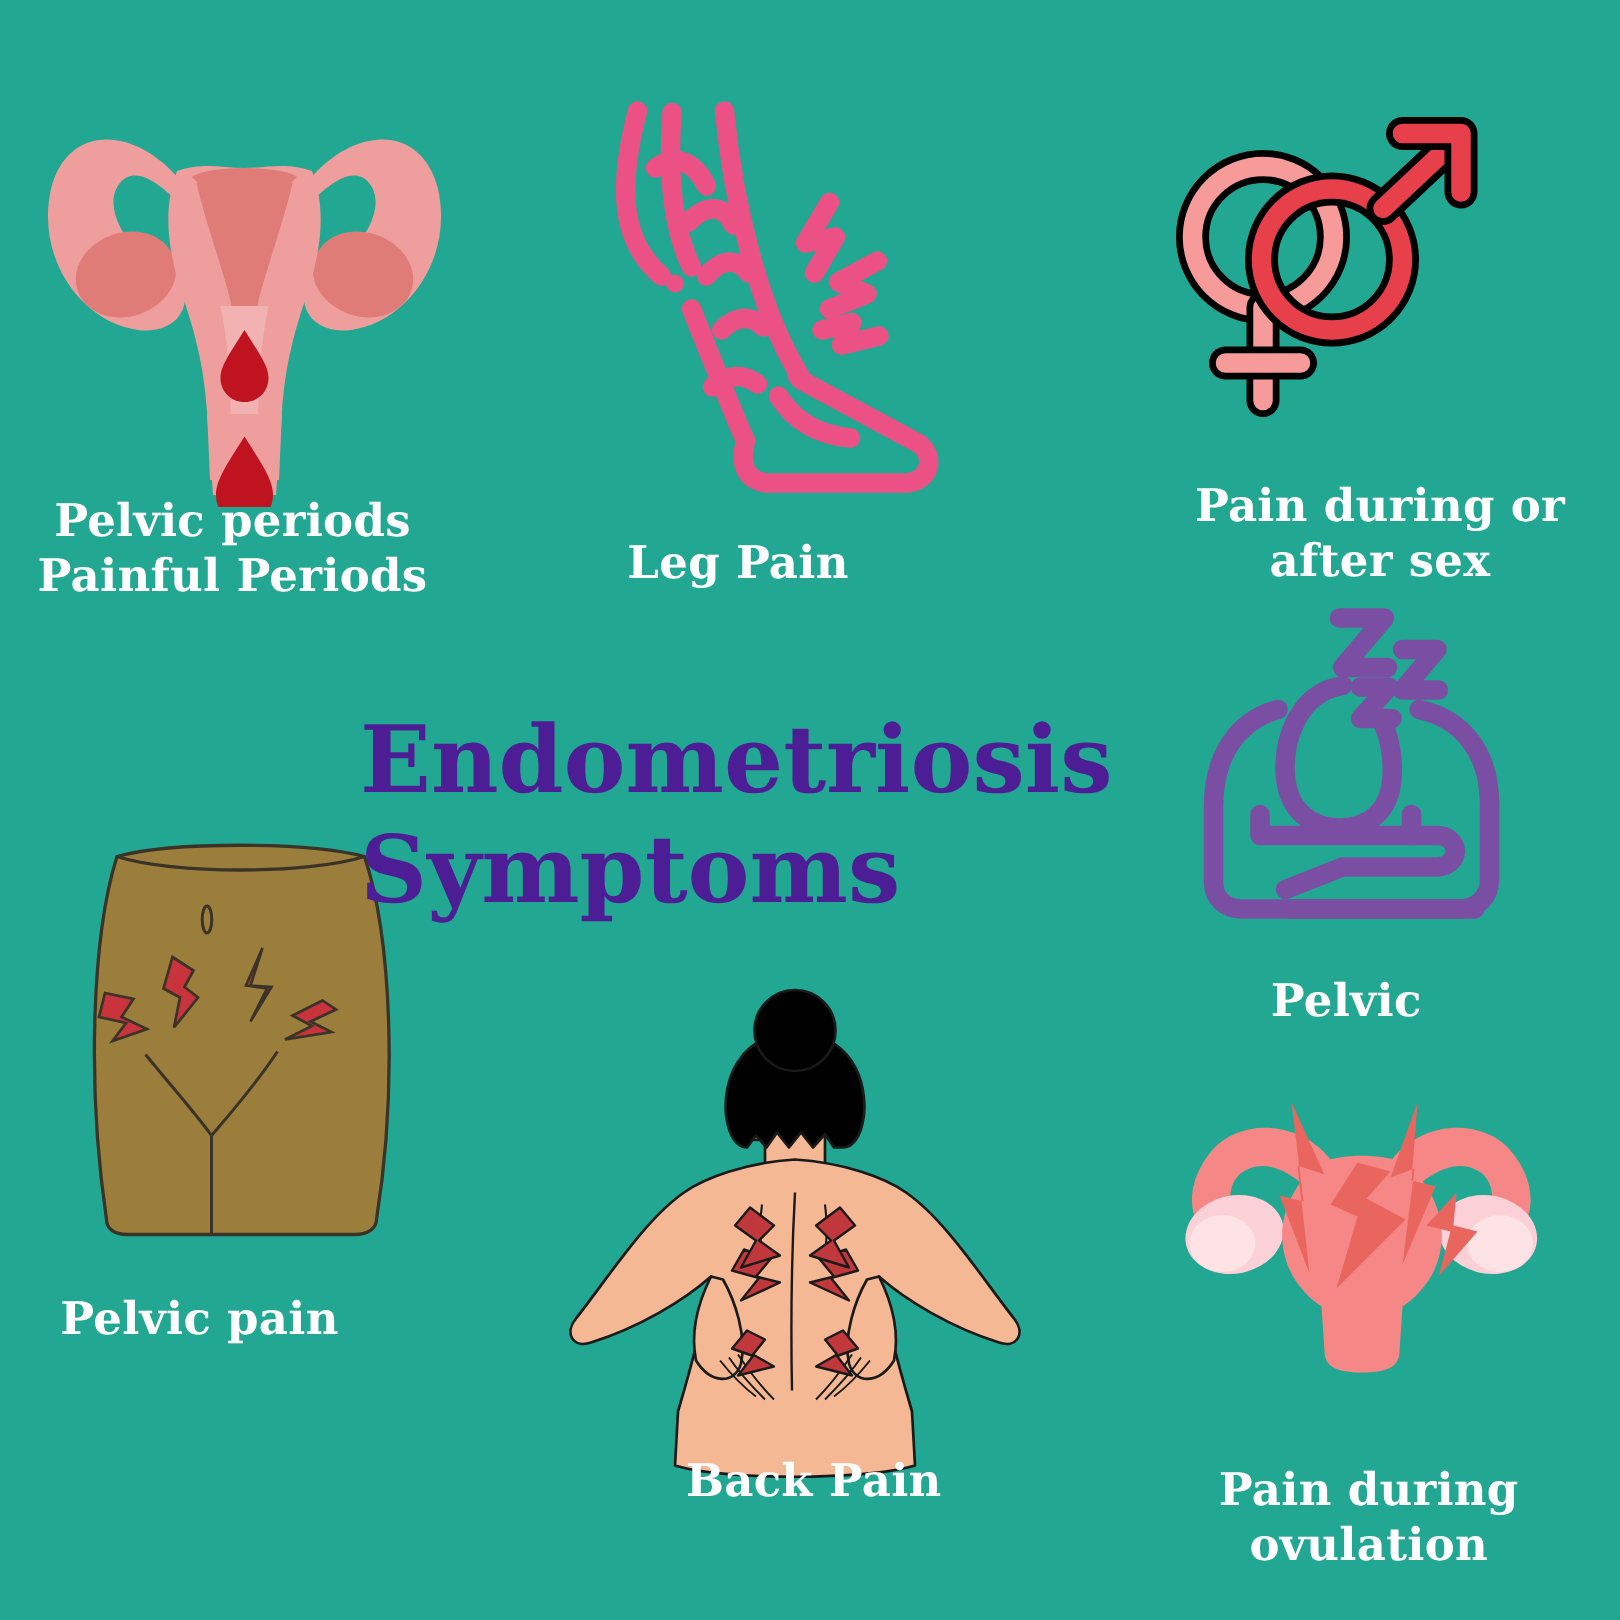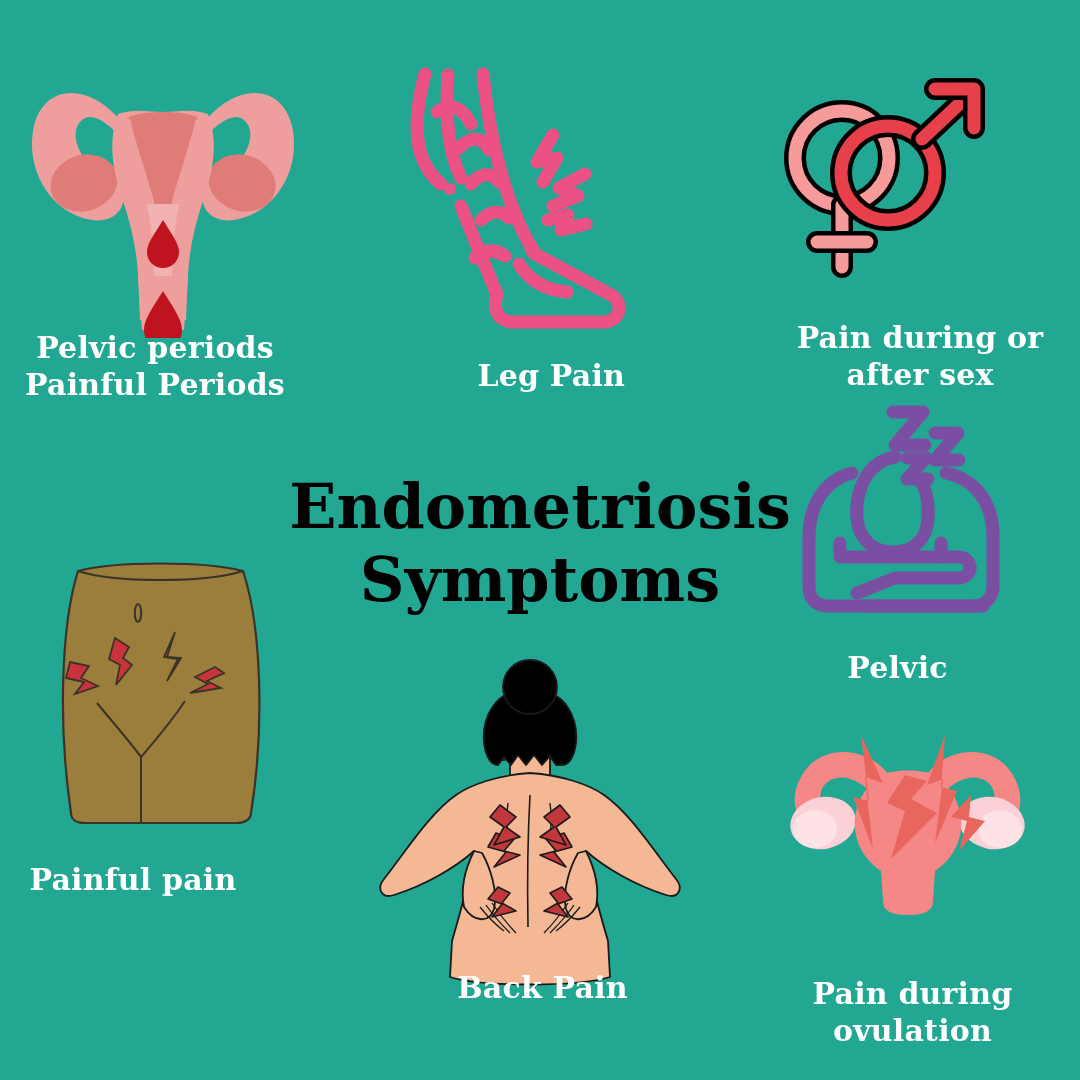--- a/index.html
+++ b/index.html
@@ -22,35 +22,35 @@
     line-height:1.22;
     text-align:center;
     letter-spacing:0.2px;
     white-space:pre-line;
   }
 
   .title{
     position:absolute;
     left:240px;top:470px;
     width:600px;
-    text-align:center;
-    color:#000000;
+    text-align:left;
+    color:#4c1d95;
     font-family:"DejaVu Serif","Liberation Serif",serif;
     font-weight:700;
     font-size:62px;
     line-height:1.18;
     white-space:pre-line;
   }
 
   
   #art-uterus   {left:18px;  top:48px;}
   #lbl-heavy    {left:10px;  top:330px; width:290px;}
 
   #art-leg      {left:385px; top:58px;}
-  #lbl-leg      {left:395px; top:358px; width:230px;text-align:right;}
+  #lbl-leg      {left:377px; top:358px; width:230px;}
 
   #art-gender   {left:775px; top:75px;}
   #lbl-sex      {left:760px; top:300px; width:320px;margin-top:20px;}
 
   #art-fatigue  {left:795px; top:400px;}
   #lbl-fatigue  {left:795px; top:650px; width:205px;}
 
   #art-pelvis   {left:45px;  top:545px;}
   #lbl-pelvic   {left:18px;  top:862px; width:230px;}
 
@@ -202,21 +202,21 @@
         <path d="M140 156 C124 180 108 198 96 212" fill="none" stroke="#3a3327" stroke-width="2"></path>
         <path d="M96 212 L96 278" fill="none" stroke="#3a3327" stroke-width="2"></path>
 
         <path d="M25 117 L44 121 L36 133 L53 141 L30 149 L39 137 L21 133 Z" fill="#c9333c" stroke="#3a3327" stroke-width="1.8"></path>
         <path d="M70 93 L84 102 L78 113 L87 120 L71 140 L75 120 L64 114 Z" fill="#c9333c" stroke="#3a3327" stroke-width="1.8"></path>
         <path d="M130 87 L122 112 L136 113 L122 136 L133 114 L119 112 Z" fill="#c9333c" stroke="#3a3327" stroke-width="1.8"></path>
         <path d="M170 122 L150 132 L163 139 L145 148 L176 143 L162 136 L179 128 Z" fill="#c9333c" stroke="#3a3327" stroke-width="1.8"></path>
       </g>
     </svg>
   </div>
-  <div class="label" id="lbl-pelvic">Painful pain</div>
+  <div class="label" id="lbl-pelvic">Pelvic pain</div>
 
   <div class="art" id="art-back">
     <svg width="320" height="350" viewBox="0 0 320 350" aria-hidden="true">
       <g stroke="#1a1a1a" stroke-width="1.8" stroke-linejoin="round">
 
         <path d="M140 95 L140 135 L180 135 L180 95 Z" fill="#f5b895"></path>
 
         <path d="M160 118
                  C128 120 100 130 86 140
                  C60 158 36 196 14 224

